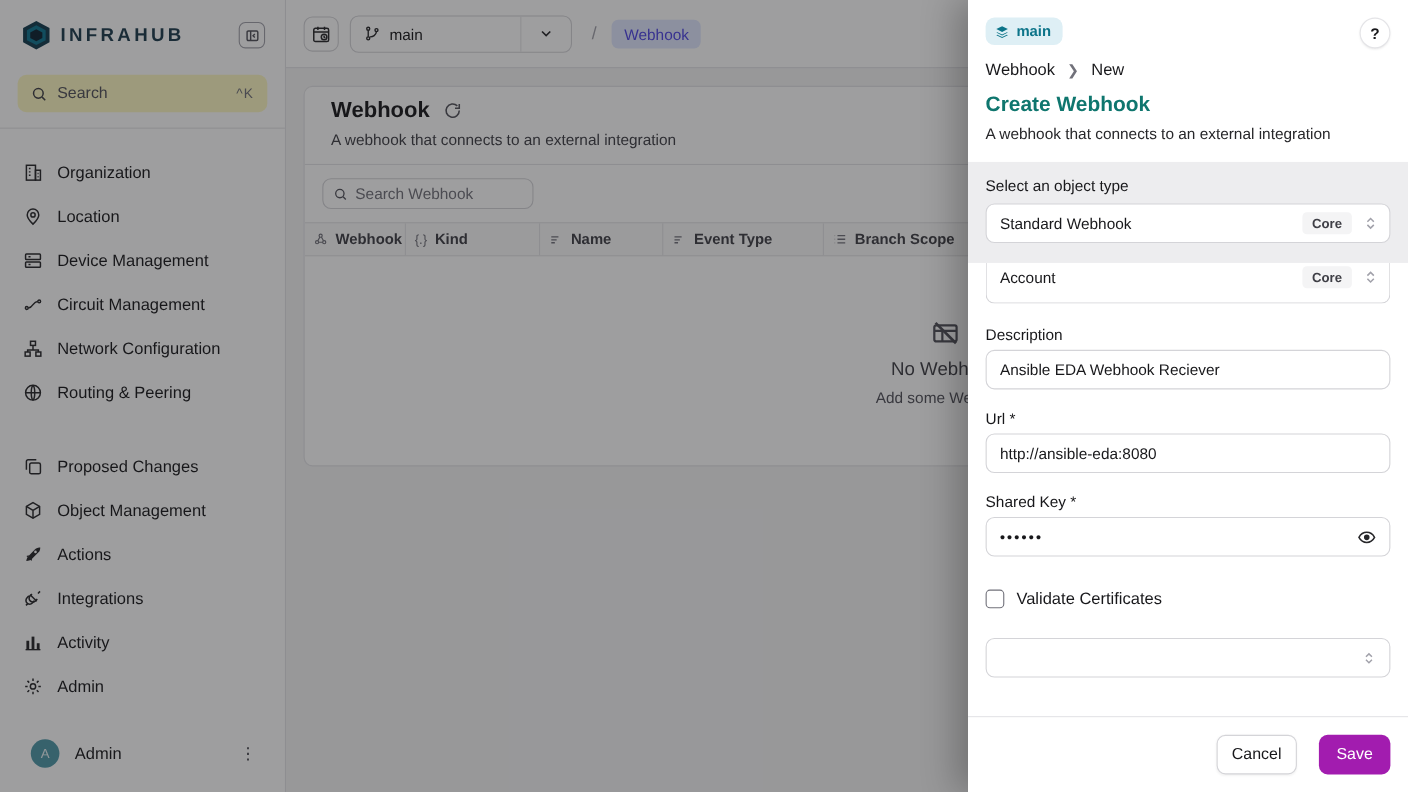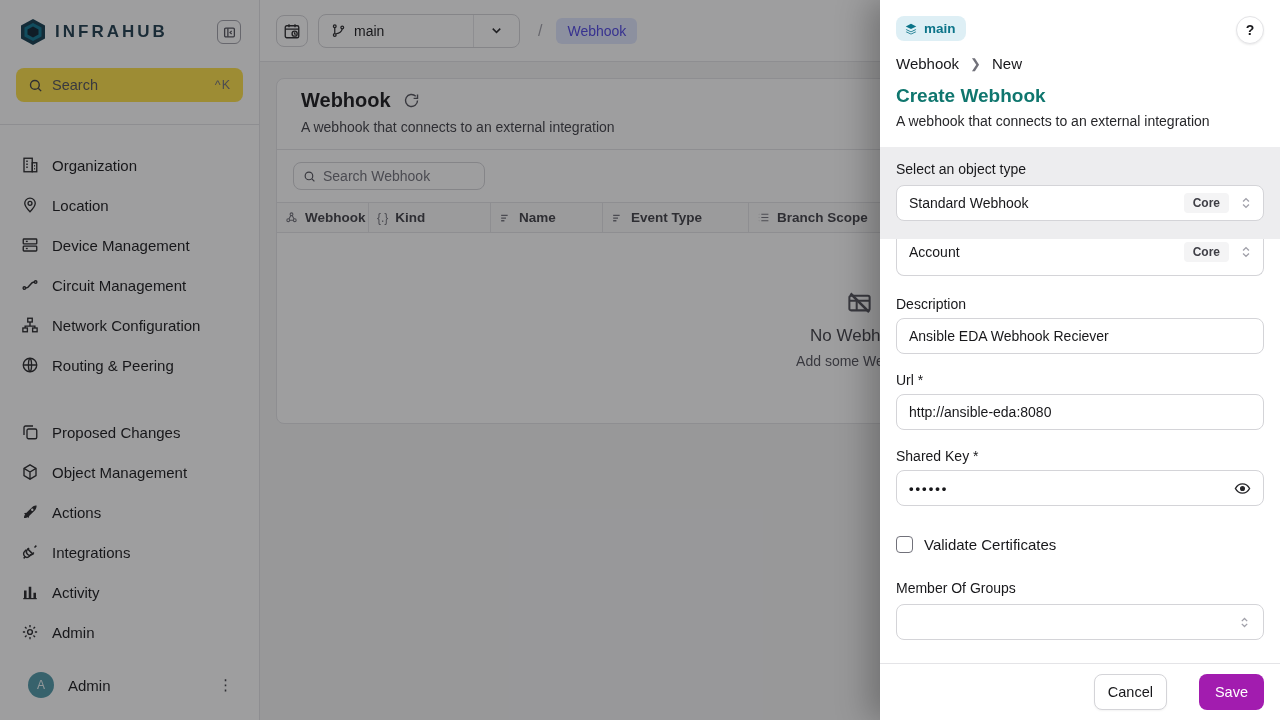--- a/index.html
+++ b/index.html
@@ -5,21 +5,21 @@
   * { box-sizing: border-box; margin: 0; padding: 0; }
   html,body { width:1280px; height:720px; overflow:hidden; }
   body { font-family:"Liberation Sans", sans-serif; background:#F4F4F5; position:relative; color:#18181B; }
 
   
   .sidebar { position:absolute; left:0; top:0; bottom:0; width:260px; background:#FFFFFF; border-right:1px solid #E4E4E7; z-index:10; display:flex; flex-direction:column; }
   .logo-row { display:flex; align-items:center; padding:18px 18px 14px 20px; }
   .logo-hex { width:26px; height:28px; flex:0 0 auto; }
   .logo-text { font-size:17px; font-weight:700; letter-spacing:3px; color:#1D3B4D; margin-left:9px; flex:1; }
   .collapse-btn { width:24px; height:24px; border:1.5px solid #A1A1AA; border-radius:6px; display:flex; align-items:center; justify-content:center; color:#52525B; cursor:pointer; background:#fff; }
-  .search-box { margin:8px 16px 22px 16px; height:34px; background:#fde047; border-radius:8px; display:flex; align-items:center; padding:0 12px; color:#6B7280; }
+  .search-box { margin:8px 16px 14px 16px; height:34px; background:#fef9c3; border-radius:8px; display:flex; align-items:center; padding:0 12px; color:#6B7280; }
   .search-box .ph { font-size:14.5px; margin-left:9px; flex:1; color:#52525B; }
   .search-box .kbd { font-size:12.5px; color:#71717A; letter-spacing:1px; }
   .side-div { border-top:1px solid #E4E4E7; margin:0 0 10px 0; }
   .menu { padding:10px 8px 0 8px; }
   .menu-item { display:flex; align-items:center; height:40px; padding:0 12px; border-radius:8px; cursor:pointer; color:#18181B; }
   .menu-item .mi-icon { width:19px; height:19px; color:#27272A; display:flex; align-items:center; justify-content:center; }
   .menu-item .mi-label { font-size:15px; margin-left:13px; }
   .menu-group2 { margin-top:27px; }
   .user-row { margin-top:auto; display:flex; align-items:center; padding:14px 20px 22px 28px; }
   .avatar { width:26px; height:26px; border-radius:50%; background:#4E98A8; color:#EAF4F6; font-size:12px; display:flex; align-items:center; justify-content:center; }
@@ -79,21 +79,21 @@
   .updown { color:#A1A1AA; display:flex; }
   .clipped-select { margin:0 16px; height:37px; border:1px solid #D4D4D8; border-top:none; border-radius:0 0 8px 8px; display:flex; align-items:center; padding:0 10px 10px 12px; cursor:pointer; }
   .form-fields { padding:0 16px; }
   .f-group { margin-top:20px; }
   .text-input { margin-top:6px; height:36px; border:1px solid #D4D4D8; border-radius:8px; display:flex; align-items:center; padding:0 12px; font-size:14px; color:#18181B; position:relative; background:#fff; }
   .pw-dots { letter-spacing:2px; font-weight:700; font-size:13px; }
   .eye { position:absolute; right:12px; color:#27272A; display:flex; cursor:pointer; }
   .check-row { display:flex; align-items:flex-start; margin-top:30px; }
   .checkbox { width:17px; height:17px; border:1.5px solid #71717A; border-radius:4px; background:#fff; cursor:pointer; }
   .check-label { font-size:15px; margin-left:11px; color:#18181B; }
-  .panel-foot { border-top:1px solid #E4E4E7; padding:10px 16px; display:flex; justify-content:flex-end; gap:32px; }
+  .panel-foot { border-top:1px solid #E4E4E7; padding:16px 16px; display:flex; justify-content:flex-end; gap:20px; }
   .btn { height:36px; border-radius:8px; font-size:14.5px; font-weight:500; display:flex; align-items:center; justify-content:center; cursor:pointer; font-family:inherit; }
   .btn-cancel { background:#fff; border:1px solid #D4D4D8; color:#18181B; padding:0 13px; box-shadow:0 1px 2px rgba(0,0,0,0.05); }
   .btn-save { background:#a21caf; border:none; color:#fff; padding:0 16px; }
   svg { display:block; }
 </style>
 </head>
 <body>
 
 <div class="sidebar">
   <div class="logo-row">
@@ -445,21 +445,20 @@
                 <circle cx="12" cy="12" r="2.6" fill="currentColor"></circle>
               </svg>
             </span>
         </div>
       </div>
       <div class="check-row">
         <span class="checkbox"></span>
         <span class="check-label">Validate Certificates</span>
       </div>
       <div class="f-group" style="margin-top:27px;">
-        <div class="f-label">Member Of Groups</div>
         <div class="select-ctl">
           <span class="sel-text"></span>
           <span class="updown" style="margin-right:2px;">
               <svg width="13" height="13" viewBox="0 0 24 24" fill="none" stroke="currentColor" stroke-width="2.4">
                 <polyline points="7 9.5 12 4.5 17 9.5"></polyline>
                 <polyline points="7 14.5 12 19.5 17 14.5"></polyline>
               </svg>
             </span>
         </div>
       </div>

